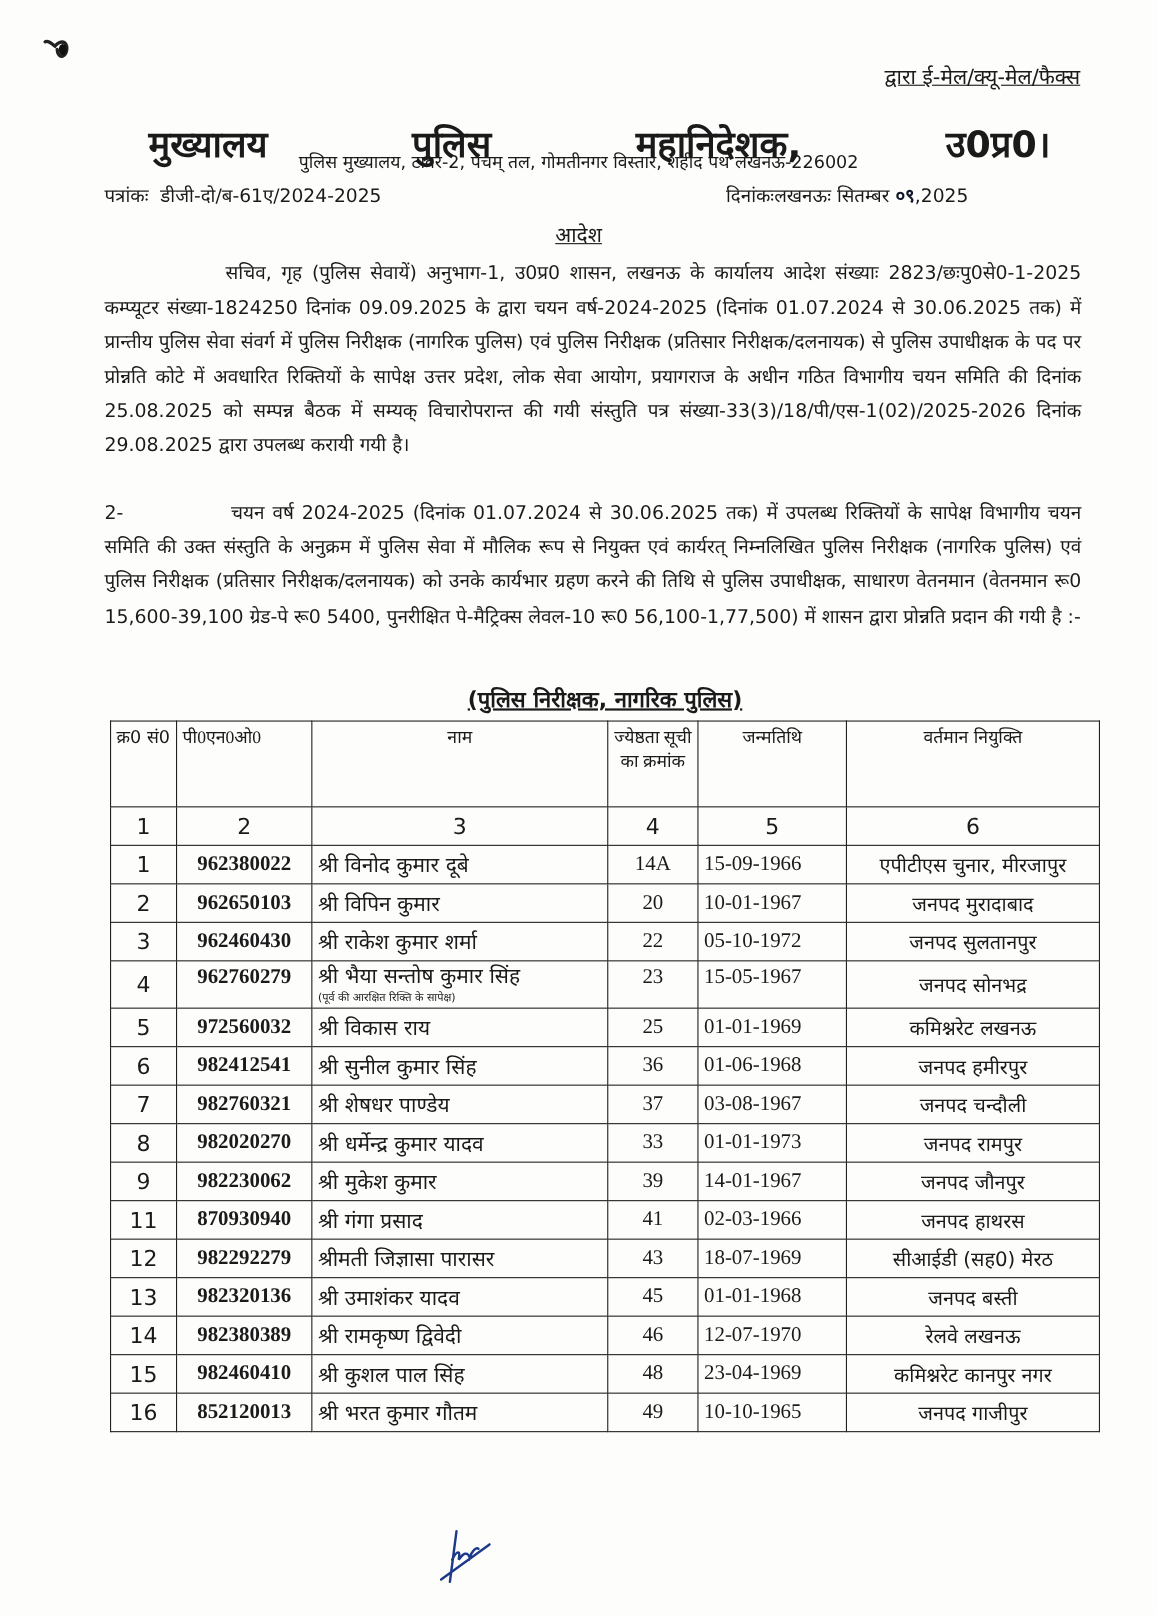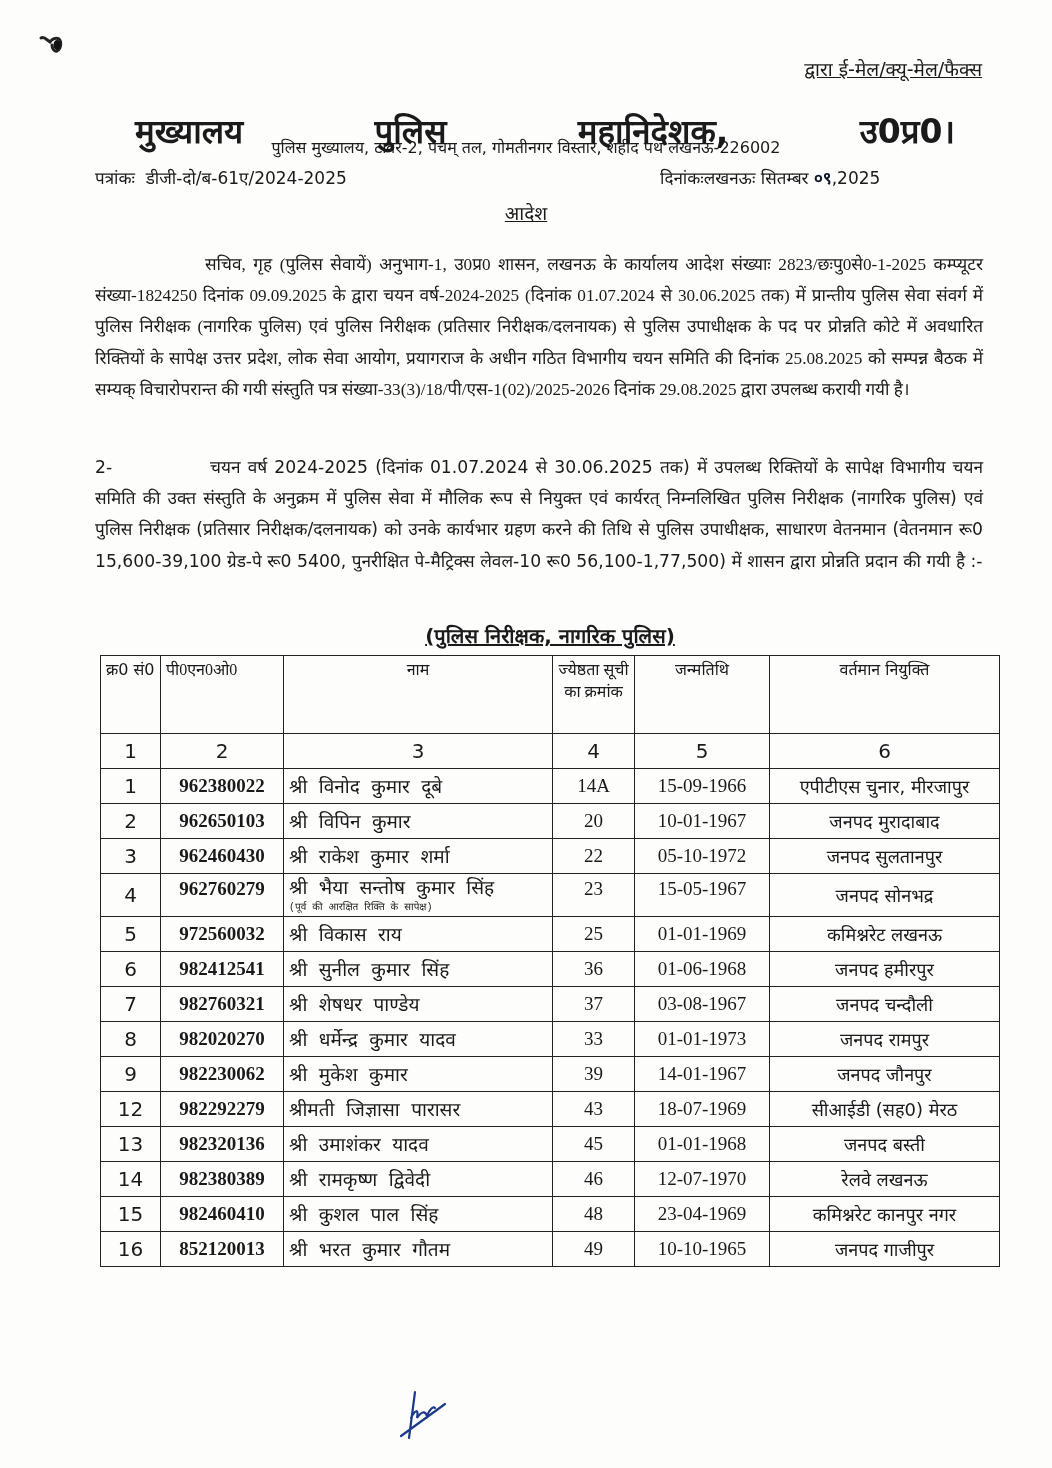--- a/index.html
+++ b/index.html
@@ -10,39 +10,39 @@
   .abs { position:absolute; }
   .corner-mark { left:38px; top:30px; width:26px; height:26px; }
   .delivery { right:70px; top:56px; font-size:19px; text-decoration:underline; }
   .hq-title { left:135px; top:84px; width:820px; display:flex; justify-content:space-between; font-size:33px; font-weight:bold;margin-top:24px; }
   .address { left:0; width:1052px; top:136px; text-align:center; font-size:16px; }
   .ref-no { left:95px; top:166px; font-size:17px; }
   .date-line { left:660px; top:166px; font-size:17px; }
   .date-hand { color:#0f172a; font-weight:bold; }
   .order-heading { left:0; width:1052px; top:200px; text-align:center; font-size:19px; text-decoration:underline; }
   .para { left:95px; width:888px; font-size:17.2px; line-height:31.2px; text-align:justify; text-align-last:left; }
-  .p1 { top:249px; text-indent:110px;font-family:Liberation Serif, serif; }
+  .p1 { top:234px; text-indent:110px; }
   .p2 { top:452px; }
   .p2 .num { display:inline-block; width:115px; }
   .table-caption { left:0; width:1052px; top:622px; text-align:center; font-size:20px; font-weight:bold; text-decoration:underline;margin-left:24px; }
   table.roster {
     position:absolute; left:100px; top:655px; width:900px;
     border-collapse:collapse; font-size:18px;
   }
   table.roster th, table.roster td { border:1.6px solid #222; padding:0 5px; }
   table.roster th { font-weight:normal; vertical-align:top; font-size:16px; text-align:center; height:75px; padding-top:2px; }
   table.roster th.c1 { text-align:left; }
   table.roster th.c2 { text-align:left; }
   table.roster tr.colnum td { text-align:center; height:34px; font-size:20px; }
   table.roster tr.row td { height:34px; vertical-align:middle; }
   .c1 { width:49px; text-align:center;margin-top:32px; }
   .c2 { width:112px; font-family:"Liberation Serif", serif; font-weight:bold; font-size:19px; text-align:center; }
-  .c3 { width:258px; font-size:19px;font-family:Liberation Mono, monospace; }
+  .c3 { width:258px; font-size:19px; }
   .c4 { width:71px; text-align:center; font-family:"Liberation Serif", serif; font-size:19px;margin-left:36px; }
-  .c5 { width:124px; text-align:center; font-family:"Liberation Serif", serif; font-size:19px; }
+  .c5 { width:124px; font-family:"Liberation Serif", serif; font-size:19px; }
   .c6 { text-align:center; font-size:18px; }
   td.c1.num { font-size:20px; }
   .note { display:block; font-size:10px; line-height:16px; }
   tr.row.tall td { height:48px; }
   tr.row.tall td.c2, tr.row.tall td.c4, tr.row.tall td.c5 { vertical-align:top; padding-top:4px; }
   .signature { left:395px; top:1388px; width:60px; height:55px; }
 </style>
 </head>
 <body>
 
@@ -168,20 +168,28 @@
       </tr>
       <tr class="row">
         <td class="c1 num"><span>9</span></td>
         <td class="c2"><span>982230062</span></td>
         <td class="c3"><span>श्री मुकेश कुमार</span></td>
         <td class="c4"><span>39</span></td>
         <td class="c5"><span>14-01-1967</span></td>
         <td class="c6"><span>जनपद जौनपुर</span></td>
       </tr>
       <tr class="row">
+        <td class="c1 num"><span>11</span></td>
+        <td class="c2"><span>870930940</span></td>
+        <td class="c3"><span>श्री गंगा प्रसाद</span></td>
+        <td class="c4"><span>41</span></td>
+        <td class="c5"><span>02-03-1966</span></td>
+        <td class="c6"><span>जनपद हाथरस</span></td>
+      </tr>
+      <tr class="row">
         <td class="c1 num"><span>12</span></td>
         <td class="c2"><span>982292279</span></td>
         <td class="c3"><span>श्रीमती जिज्ञासा पारासर</span></td>
         <td class="c4"><span>43</span></td>
         <td class="c5"><span>18-07-1969</span></td>
         <td class="c6"><span>सीआईडी (सह0) मेरठ</span></td>
       </tr>
       <tr class="row">
         <td class="c1 num"><span>13</span></td>
         <td class="c2"><span>982320136</span></td>

